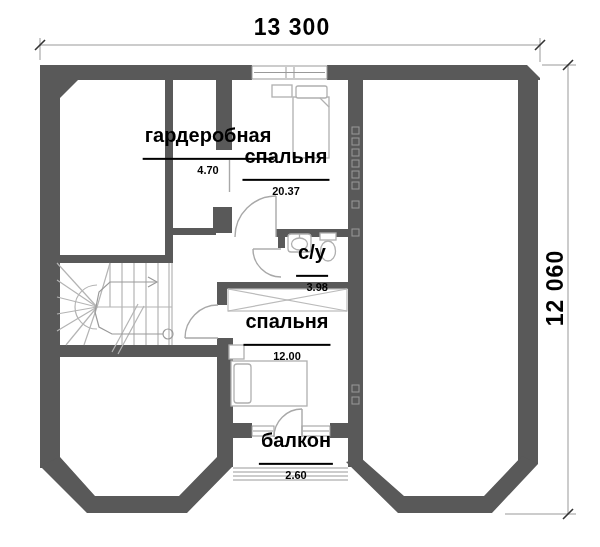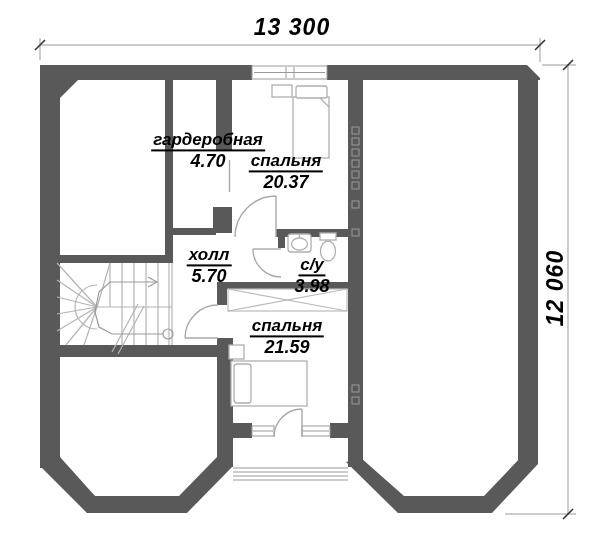--- a/index.html
+++ b/index.html
@@ -1,36 +1,36 @@
 <!DOCTYPE html>
 <html style="--wall: #595959; --furn: #b0b0b0; --door: #a8a8a8; --win: #999999; --stair: #b4b4b4; --dim: #999999; --text: #000000; --bg: #ffffff;"><head>
 <meta charset="utf-8">
 <style>
   html,body{margin:0;padding:0;background:#fff;}
   #plan{position:relative;width:600px;height:547px;background:var(--bg,#fff);
-        font-family:"Liberation Sans", sans-serif;overflow:hidden;font-style:italic;}
+        font-family:"Liberation Sans", sans-serif;overflow:hidden;}
   #plan svg{position:absolute;left:0;top:0;}
   .wall{fill:var(--wall,#595959);stroke:none;}
   .fillet{fill:var(--wall,#595959);}
   .furn{fill:#fff;stroke:var(--furn,#b0b0b0);stroke-width:1.3;}
   .furnline{fill:none;stroke:var(--furn,#b0b0b0);stroke-width:1.3;}
   .door{fill:none;stroke:var(--door,#aaaaaa);stroke-width:1.4;}
   .win{fill:#fff;stroke:var(--win,#999999);stroke-width:1;}
   .winline{fill:none;stroke:var(--win,#999999);stroke-width:1;}
   .stair{fill:none;stroke:var(--stair,#b4b4b4);stroke-width:1.2;}
   .arrow{fill:none;stroke:#9a9a9a;stroke-width:1.2;}
   .dimline{fill:none;stroke:var(--dim,#999999);stroke-width:1;}
   .tick{stroke:#333;stroke-width:1.6;}
   .vent{fill:none;stroke:#9a9a9a;stroke-width:1;}
   .xrect{fill:none;stroke:#bbbbbb;stroke-width:1.2;}
   .room-label{position:absolute;transform:translate(-50%,-50%);text-align:center;
               color:var(--text,#000);white-space:nowrap;line-height:1.12;}
-  .room-name{display:inline-block;font-weight:bold;font-size:17px;
-             border-bottom:2px solid var(--text,#000);padding:0 2px 0 2px;margin-top:12px;}
-  .room-area{font-weight:bold;font-size:18px;}
+  .room-name{display:inline-block;font-weight:bold;font-size:20px;
+             border-bottom:2px solid var(--text,#000);padding:0 2px 12px 2px;margin-top:12px;}
+  .room-area{font-weight:bold;font-size:11px;}
   .dim-text{position:absolute;transform:translate(-50%,-50%);font-weight:bold;
             font-size:23px;color:var(--text,#000);white-space:nowrap;letter-spacing:1px;}
   .dim-text.vert{transform:translate(-50%,-50%) rotate(-90deg);}
 </style>
 </head>
 <body>
 
 <div id="plan">
 <svg width="600" height="547" viewBox="0 0 600 547">
 
@@ -216,28 +216,28 @@
 <div class="room-label" style="left:208px;top:145px;">
   <span class="room-name">гардеробная</span><br>
   <span class="room-area">4.70</span>
 </div>
 
 <div class="room-label" style="left:286px;top:166px;">
   <span class="room-name">спальня</span><br>
   <span class="room-area">20.37</span>
 </div>
 
-<div class="room-label" style="left:209px;top:260px;">
-  <span class="room-name">холл</span><br>
-  <span class="room-area">5.70</span>
-</div>
-
-<div class="room-label" style="left:312px;top:270px;">
+
+<div class="room-label" style="left:312px;top:262px;text-align:right;">
   <span class="room-name">с/у</span><br>
   <span class="room-area">3.98</span>
 </div>
 
 <div class="room-label" style="left:287px;top:331px;">
   <span class="room-name">спальня</span><br>
-  <span class="room-area">21.59</span>
-</div>
-
+  <span class="room-area">12.00</span>
+</div>
+
+<div class="room-label" style="left:296px;top:450px;">
+  <span class="room-name">балкон</span><br>
+  <span class="room-area">2.60</span>
+</div>
 </div>
 
 </body></html>

